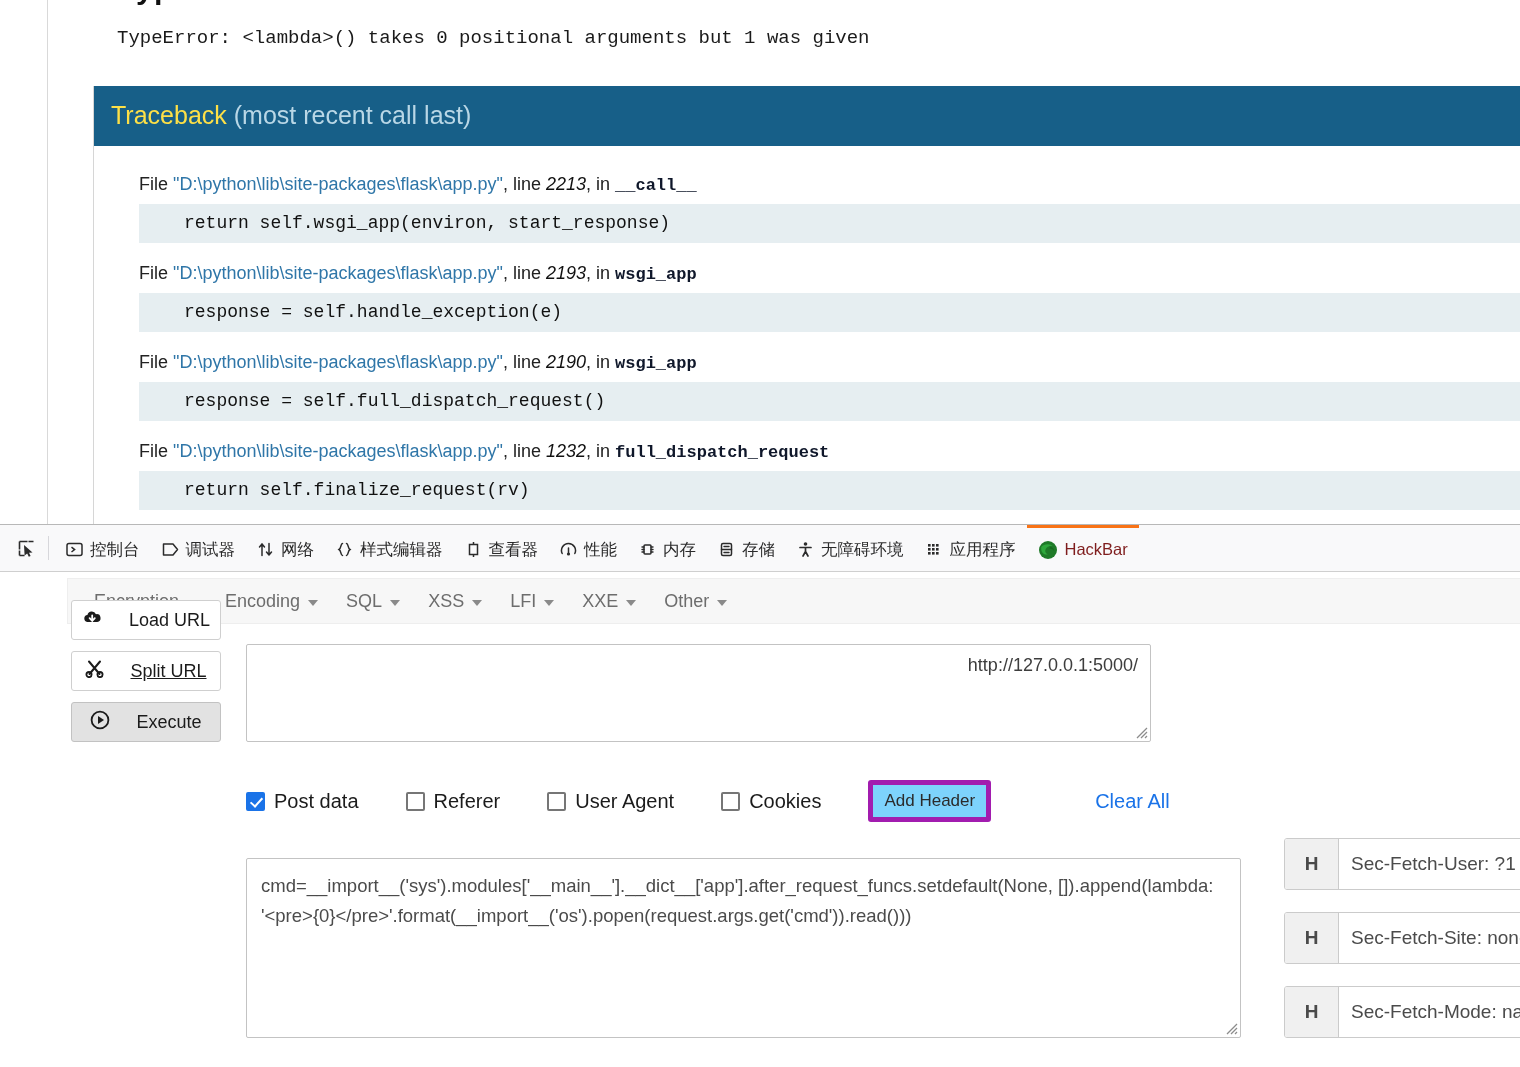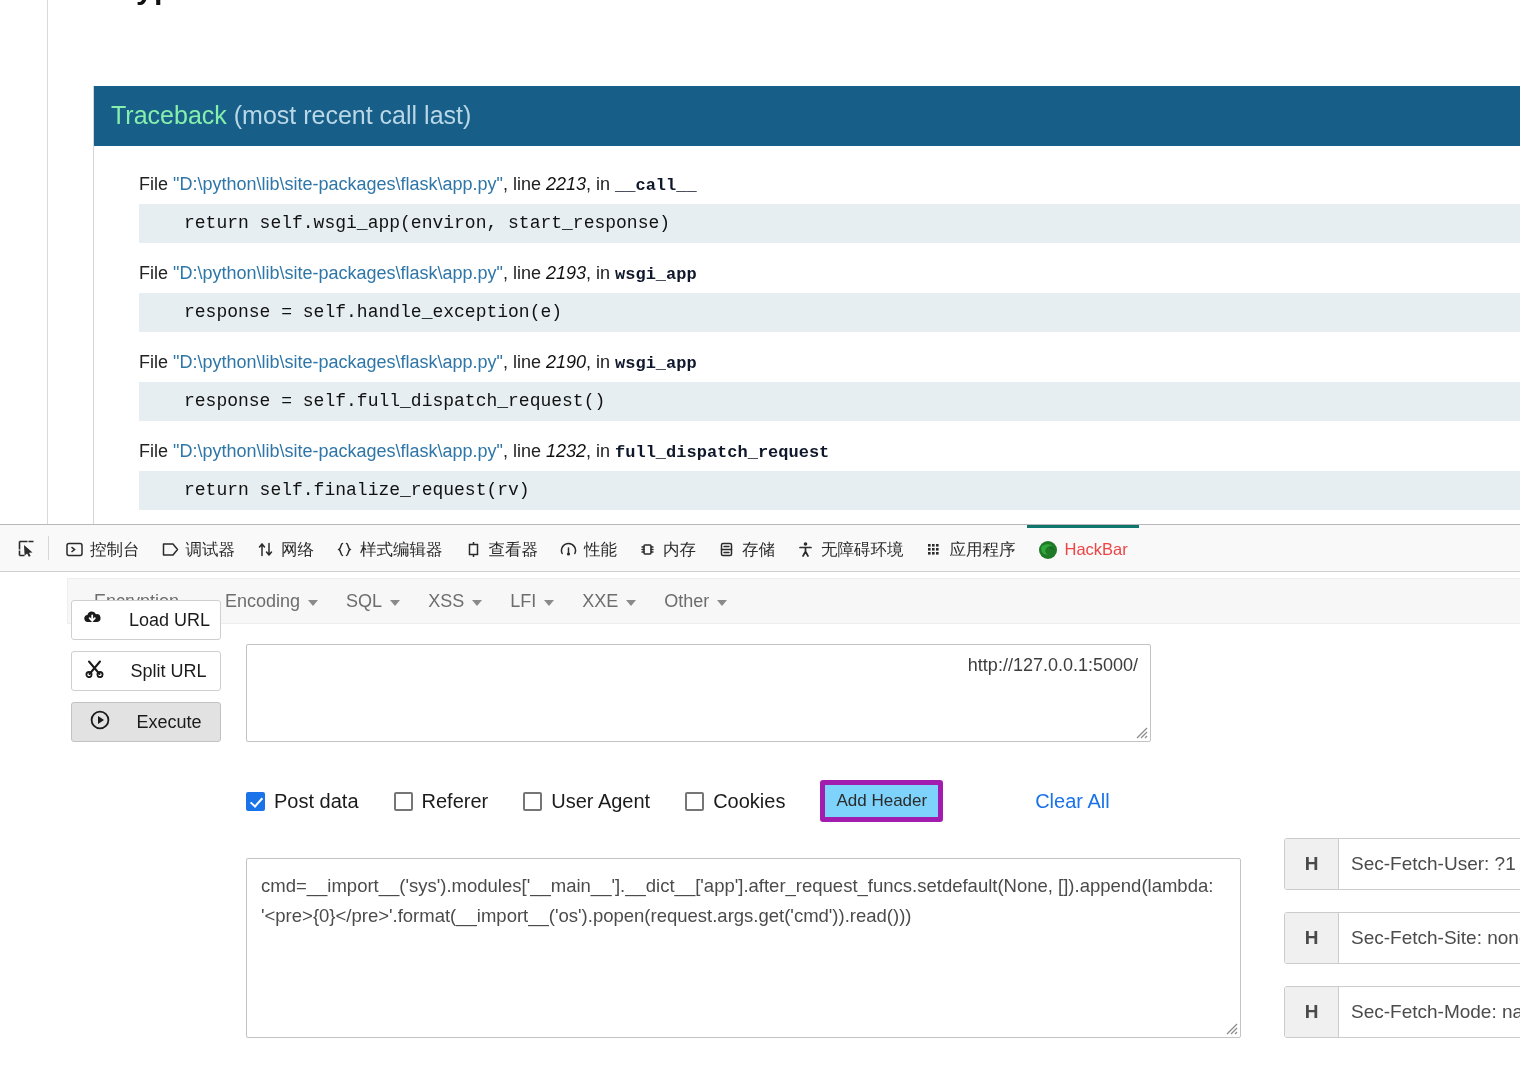--- a/index.html
+++ b/index.html
@@ -35,21 +35,21 @@
   #tb-box {
     position: absolute; left: 93px; top: 86px; right: -60px;
     background: #fff;
     border: 1px solid #d6d6d6; border-top: none;
   }
   #tb-header {
     background: #175f88; color: #ffffff;
     padding: 15px 0 16px 17px;
     font-size: 25px;
   }
-  #tb-header .tb-title { font-weight: 400; color:#86efac; }
+  #tb-header .tb-title { font-weight: 400; color:#fde047; }
   #tb-header .tb-sub { color: #b9d7e6; font-weight: 400; }
   #tb-body { padding: 22px 0 10px 0; }
   .tb-frame { margin: 0 0 2px 0; }
   .tb-file {
     font-size: 18px; color: #222; padding: 6px 0 7px 45px;
     white-space: nowrap;
   }
   .tb-file .fpath { color: #2f76a8; }
   .tb-file .fline { font-style: italic; font-weight: 400; color:#111; }
   .tb-file .ffn {
@@ -78,21 +78,21 @@
     display: flex; align-items: center; justify-content: center;
     width: 40px; cursor: default;
   }
   .dt-sep { width: 1px; background: #d7d7db; margin: 11px 6px 11px 2px; }
   .dt-tab {
     display: flex; align-items: center; gap: 7px;
     padding: 0 11px; color: #2b2b2b; font-size: 16.5px;
     white-space: nowrap; cursor: default;
     border-top: 3px solid transparent;
   }
-  .dt-tab.active { color: #ef4444; border-top: 3px solid #0f766e; }
+  .dt-tab.active { color: #7f1d1d; border-top: 3px solid #f97316; }
   .dt-tab .dt-ico { display:flex; align-items:center; }
 
   
   #hb { position: absolute; left:0; top: 47px; width: 1520px; height: 496px; background:#fff; }
   #hb-menubar {
     position: absolute; left: 67px; top: 6px; right: -40px; height: 46px;
     background: #f7f7f7; border: 1px solid #eeeeee;
     display: flex; align-items: center; padding-left: 12px;
   }
   .hb-menu {
@@ -104,41 +104,41 @@
     border-top:6px solid #8a8a8a; display:inline-block; margin-top:3px;
   }
 
   .hb-btn {
     position: absolute; left: 71px; width: 150px; height: 40px;
     border: 1px solid #cfcfcf; border-radius: 3px; background: #ffffff;
     display: flex; align-items: center; justify-content: center; gap: 26px;
     font-size: 18px; color: #1b1b1b; cursor: default;
   }
   #btn-load { top: 28px; }
-  #btn-split { top: 79px; }
+  #btn-split { top: 79px; text-decoration: underline; }
   #btn-exec { top: 130px; background: #e2e2e2; border-color:#c2c2c2; }
 
   #url-box {
     position: absolute; left: 246px; top: 644px; width: 905px; height: 98px;
   }
   #url-textarea {
     width: 100%; height: 100%;
     border: 1px solid #c3c3c3; border-radius: 2px;
     background: #fff; color: #3d3d3d;
     font-family: "Liberation Sans", sans-serif; font-size: 18px;
     padding: 10px 12px; resize: none; outline: none; text-align: right;
   }
   .resize-grip {
     position: absolute; right: 3px; bottom: 3px; width: 16px; height: 16px;
     pointer-events: none;
   }
 
   #opts-row {
     position: absolute; left: 246px; top: 786px; height: 30px;
-    display: flex; align-items: center; gap: 4px;
+    display: flex; align-items: center; gap: 16px;
   }
   .cb-wrap { display: flex; align-items: center; gap: 9px; margin-right: 31px; cursor: default; }
   .cb {
     width: 19px; height: 19px; border: 2px solid #767676; border-radius: 2px;
     background: #fff; display:inline-block; position: relative;
   }
   .cb.checked { background: #1a73e8; border-color: #1a73e8; }
   .cb.checked:after {
     content: ""; position: absolute; left: 5px; top: 1px;
     width: 5px; height: 10px; border: solid #fff;
@@ -181,20 +181,21 @@
   }
 </style>
 </head>
 <body>
 
 <div id="page-area">
   <div id="page-left-rule"></div>
 
   <div id="heading-clip">TypeError</div>
 
+  <div id="error-line">TypeError: &lt;lambda&gt;() takes 0 positional arguments but 1 was given</div>
 
   <div id="tb-box">
     <div id="tb-header">
       <span class="tb-title">Traceback</span><span class="tb-sub"> (most recent call last)</span>
     </div>
     <div id="tb-body">
 
       <div class="tb-frame">
         <div class="tb-file"><span>File </span><span class="fpath">"D:\python\lib\site-packages\flask\app.py"</span><span>, line </span><span class="fline">2213</span><span>, in </span><span class="ffn">__call__</span></div>
         <div class="tb-code">return self.wsgi_app(environ, start_response)</div>

